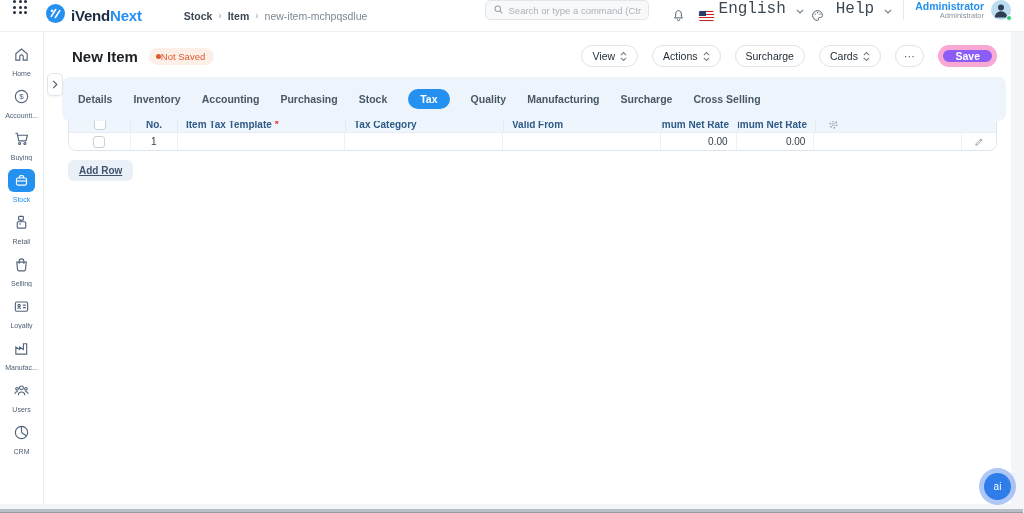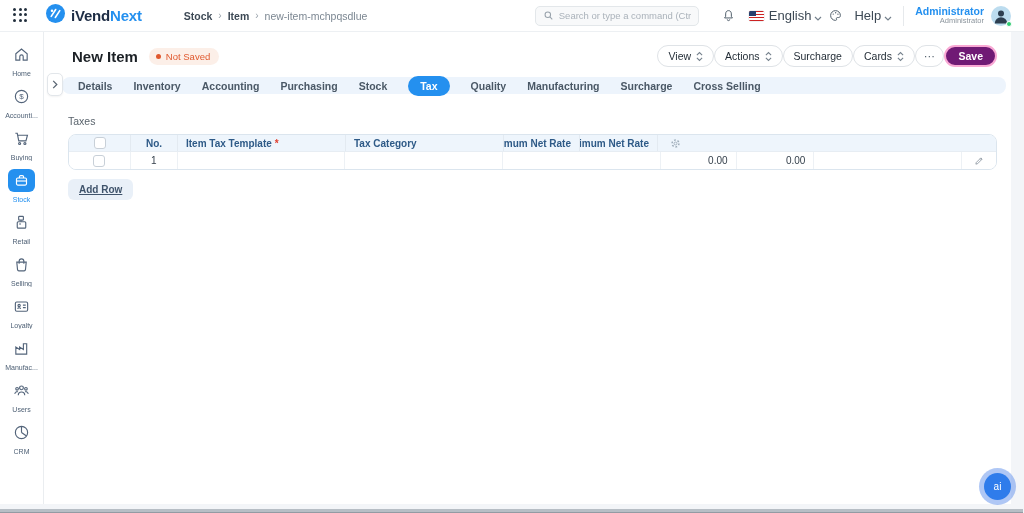--- a/index.html
+++ b/index.html
@@ -1,37 +1,37 @@
 <!DOCTYPE html>
 <html><head>
 <meta charset="utf-8">
 <style>
   * { margin:0; padding:0; box-sizing:border-box; }
   html,body { width:1024px; height:513px; overflow:hidden; }
   body { font-family:"Liberation Sans","DejaVu Sans",sans-serif; background:#fff; position:relative; color:#36414c; }
 
   
-  .navbar { height:32px; background:#fff; border-bottom:1px solid #edf0f3; display:flex; align-items:center; padding:0 13px; position:relative; z-index:5; }
+  .navbar { height:32px; background:#fff; border-bottom:1px solid #edf0f3; display:flex; padding:0 13px; position:relative; z-index:5; }
   .apps-grid { width:16px; height:16px; display:grid; grid-template-columns:repeat(3,4px); grid-template-rows:repeat(3,4px); gap:1.5px; margin-right:17px; cursor:pointer; }
   .apps-grid i { width:3px; height:3px; border-radius:50%; background:#222f3d; }
   .brand { display:flex; align-items:center; gap:6px; }
   .brand-text { font-size:15px; font-weight:bold; letter-spacing:-0.2px; }
   .brand-text .iv { color:#1d2c44; } .brand-text .nx { color:#2490ef; }
   .breadcrumb { margin-left:42px; font-size:10.5px; display:flex; align-items:center; gap:6px; }
   .crumb { color:#3d4955; font-weight:600; cursor:pointer; }
   .crumb-sep { color:#9aa3ac; font-size:10px; }
   .crumb-last { color:#7c8792; font-weight:400; }
   .nav-spacer { flex:1; }
   .searchbox { width:164px; height:20px; background:#f8f9fa; border:1px solid #e3e7ea; border-radius:5px; display:flex; align-items:center; padding:0 7px; gap:5px; margin-right:16px; }
   .searchbox input { border:none; outline:none; background:transparent; font-size:9.5px; color:#5a6673; width:100%; font-family:inherit; }
   .searchbox input::placeholder { color:#aab2ba; }
   .nav-ico { display:flex; align-items:center; margin:0 7px; cursor:pointer; }
   .flag { width:15px; height:10px; border-radius:1.5px; background:repeating-linear-gradient(#c22 0 1.5px,#fff 1.5px 3px); position:relative; overflow:hidden; box-shadow:0 0 0 0.5px #dfe3e6; }
   .flag::before { content:""; position:absolute; left:0; top:0; width:7px; height:5px; background:#27406e; }
-  .nav-label { font-size:13px; color:#3d4955; margin:0 3px 0 5px; cursor:pointer; }
+  .nav-label { font-size:16px; color:#3d4955; margin:0 10px 0 5px; cursor:pointer;font-family:Liberation Mono, monospace; }
   .nav-divider { width:1px; height:20px; background:#e6e9ec; margin:0 11px; }
   .user-block { text-align:right; line-height:1.15; margin-right:7px; cursor:pointer; }
   .user-name { color:#2490ef; font-size:10.5px; font-weight:bold; }
   .user-role { color:#8b949c; font-size:7.5px; }
   .avatar-wrap { position:relative; width:20px; height:20px; cursor:pointer; }
   .status-dot { position:absolute; right:-1px; bottom:-1px; width:6px; height:6px; border-radius:50%; background:#2ecc71; border:1px solid #fff; }
 
   
   .body-row { display:flex; height:481px; position:relative; }
 
@@ -44,30 +44,30 @@
   .side-item.active .side-label { color:#2490ef; }
   .sicon { width:17px; height:17px; stroke:#53647a; stroke-width:1.2; fill:none; }
 
   
   .main { flex:1; background:#fff; position:relative; }
   .gutter-right { position:absolute; top:0; right:0; width:13px; height:100%; background:#f3f5f8; }
   .bottom-strip { position:absolute; left:-45px; bottom:0; width:1024px; height:9px; background:linear-gradient(#f3f5f8 0 5px,#b7bec5 5px 8px,#939ba3 8px 9px); z-index:6; }
 
   .title-row { display:flex; align-items:center; padding:13px 27px 9px 28px; }
   .page-title { font-size:15px; font-weight:bold; color:#1c2126; }
-  .status-pill { margin-left:11px; background:#fcefe8; color:#e0592f; font-size:9.5px; border-radius:9px; padding:3px 9px 3px 7px; display:flex; align-items:center; gap:5px; }
+  .status-pill { margin-left:11px; background:#fcefe8; color:#e0592f; font-size:9.5px; border-radius:9px; padding:3px 9px 3px 7px; display:flex; align-items:center; }
   .status-pill .dot { width:5px; height:5px; border-radius:50%; background:#e0592f; }
-  .title-actions { margin-left:auto; display:flex; align-items:center; gap:0; }
+  .title-actions { margin-left:auto; display:flex; align-items:center; gap:14px; }
   .btn { height:22px; background:#fff; border:1px solid #dfe3e7; border-radius:13px; font-size:10.5px; color:#1f2933; display:flex; align-items:center; gap:5px; padding:0 10px; cursor:pointer; font-family:inherit; }
   .btn-more { padding:0 8px; letter-spacing:1px; color:#4c5a67; }
-  .btn-save { background:#701a75; border:2px solid #f9a8d4; color:#fff; font-weight:bold; padding:0 12px; }
+  .btn-save { background:#8b5cf6; border:5px solid #f9a8d4; color:#fff; font-weight:bold; padding:0 12px; }
 
   .tab-area { position:relative; margin:1px 18px 0 18px; height:27px; }
   .collapse-btn { position:absolute; left:-15px; top:-4px; width:16px; height:23px; background:#fff; border:1px solid #e2e6ea; border-radius:5px; display:flex; align-items:center; justify-content:center; box-shadow:0 1px 2px rgba(0,0,0,0.05); cursor:pointer; z-index:2; }
-  .tabbar { background:#edf4fc; border-radius:8px; height:17px; display:flex; align-items:center; padding:2px 16px; gap:21px; }
+  .tabbar { background:#edf4fc; border-radius:8px; height:44px; display:flex; align-items:center; padding:2px 16px; gap:21px; }
   .tab { font-size:10.5px; font-weight:600; color:#4a5866; cursor:pointer; white-space:nowrap; }
   .tab.active { background:#2490ef; color:#fff; padding:4px 12px; border-radius:13px; }
 
   .content { padding:11px 0 0 24px; }
   .section-label { font-size:10.5px; color:#5a646d; margin-bottom:7px; }
   .section-note { font-size:10px; color:#717c86; margin-bottom:9px; }
 
   .grid-table { width:929px; border:1px solid #dbe5ee; border-radius:8px; overflow:hidden; background:#fff; }
   .g-row { display:flex; align-items:stretch; }
   .g-head { background:#eef5fc; color:#2e5a87; font-weight:bold; height:16px; }
@@ -329,33 +329,33 @@
         <span class="tab">Stock</span>
         <span class="tab active">Tax</span>
         <span class="tab">Quality</span>
         <span class="tab">Manufacturing</span>
         <span class="tab">Surcharge</span>
         <span class="tab">Cross Selling</span>
       </div>
     </div>
 
     <div class="content">
-      <div class="section-label">Taxes</div>
 
       <div class="grid-table">
         <div class="g-row g-head">
           <div class="g-cell c-sel">
               <span class="cbx"></span>
             </div>
           <div class="g-cell c-no">No.</div>
           <div class="g-cell c-tpl">
             <span>Item Tax Template</span>
               <span class="req">*</span>
           </div>
           <div class="g-cell c-cat">Tax Category</div>
+          <div class="g-cell c-vfrom">Valid From</div>
           <div class="g-cell c-min">Minimum Net Rate</div>
           <div class="g-cell c-max">Maximum Net Rate</div>
           <div class="g-cell c-cfg">
             <svg viewBox="0 0 16 16" width="11" height="11">
                 <circle cx="8" cy="8" r="2.1" fill="none" stroke="#9fadba" stroke-width="1.3"></circle>
                 <circle cx="8" cy="8" r="5" fill="none" stroke="#9fadba" stroke-width="2.2" stroke-dasharray="2.6 2.6"></circle>
               </svg>
           </div>
         </div>
         <div class="g-row g-body">

